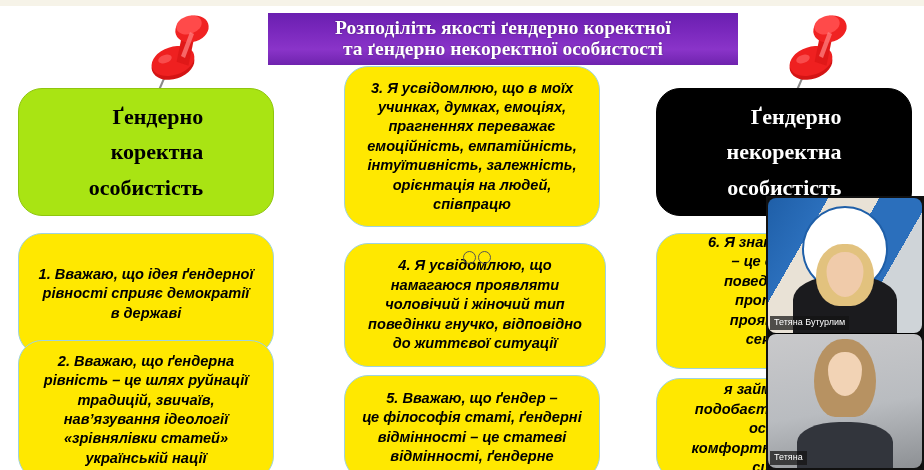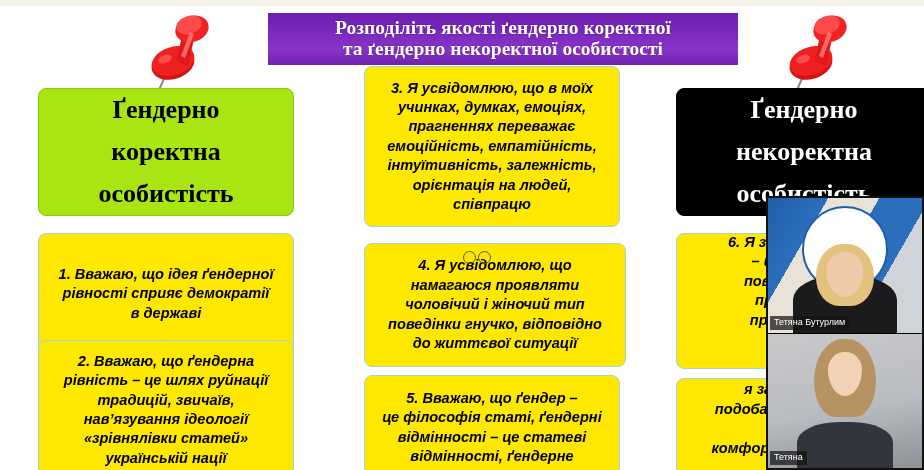--- a/index.html
+++ b/index.html
@@ -60,46 +60,46 @@
     height: 96px;
     pointer-events: none;
   }
   .pushpin.left  { left: 140px; top: 4px; }
   .pushpin.right { left: 778px; top: 4px; }
   .pushpin svg { width: 100%; height: 100%; display: block; }
 
   
   .card {
     position: absolute;
-    border-radius: 8px;
+    border-radius: 24px;
     display: flex;
     align-items: center;
     justify-content: center;
     text-align: center;
     padding: 14px 10px;
     overflow: hidden;
-    margin-left: 20px;
   }
   .card .card-text { white-space: pre-line; }
 
   
   .card.header-green {
     background: #a9e413;
     border: 1px solid #8fc60e;
   }
   .card.header-black {
     background: #000000;
     border: 1px solid #000000;
   }
   .card.header-green .card-text,
   .card.header-black .card-text {
     font-family: "Liberation Serif", serif;
     font-weight: bold;
-    font-size: 26px;
+    font-size: 22px;
     line-height: 1.62;
+    text-align: right;
   }
   .card.header-green .card-text { color: #000000; }
   .card.header-black .card-text { color: #ffffff; }
 
   
   .card.stmt {
     background: #ffe800;
     border: 1px solid #9fd3de;
   }
   .card.stmt .card-text {
@@ -155,20 +155,21 @@
     border: 2px solid #111;
     display: flex;
     flex-direction: column;
     overflow: hidden;
   }
   .video-tile {
     position: relative;
     width: 100%;
     flex: 1 1 0;
     overflow: hidden;
+    border-radius: 8px;
   }
   .video-tile + .video-tile { border-top: 1px solid #000; }
 
   .name-chip {
     position: absolute;
     left: 2px;
     bottom: 3px;
     max-width: 96%;
     display: flex;
     align-items: center;

